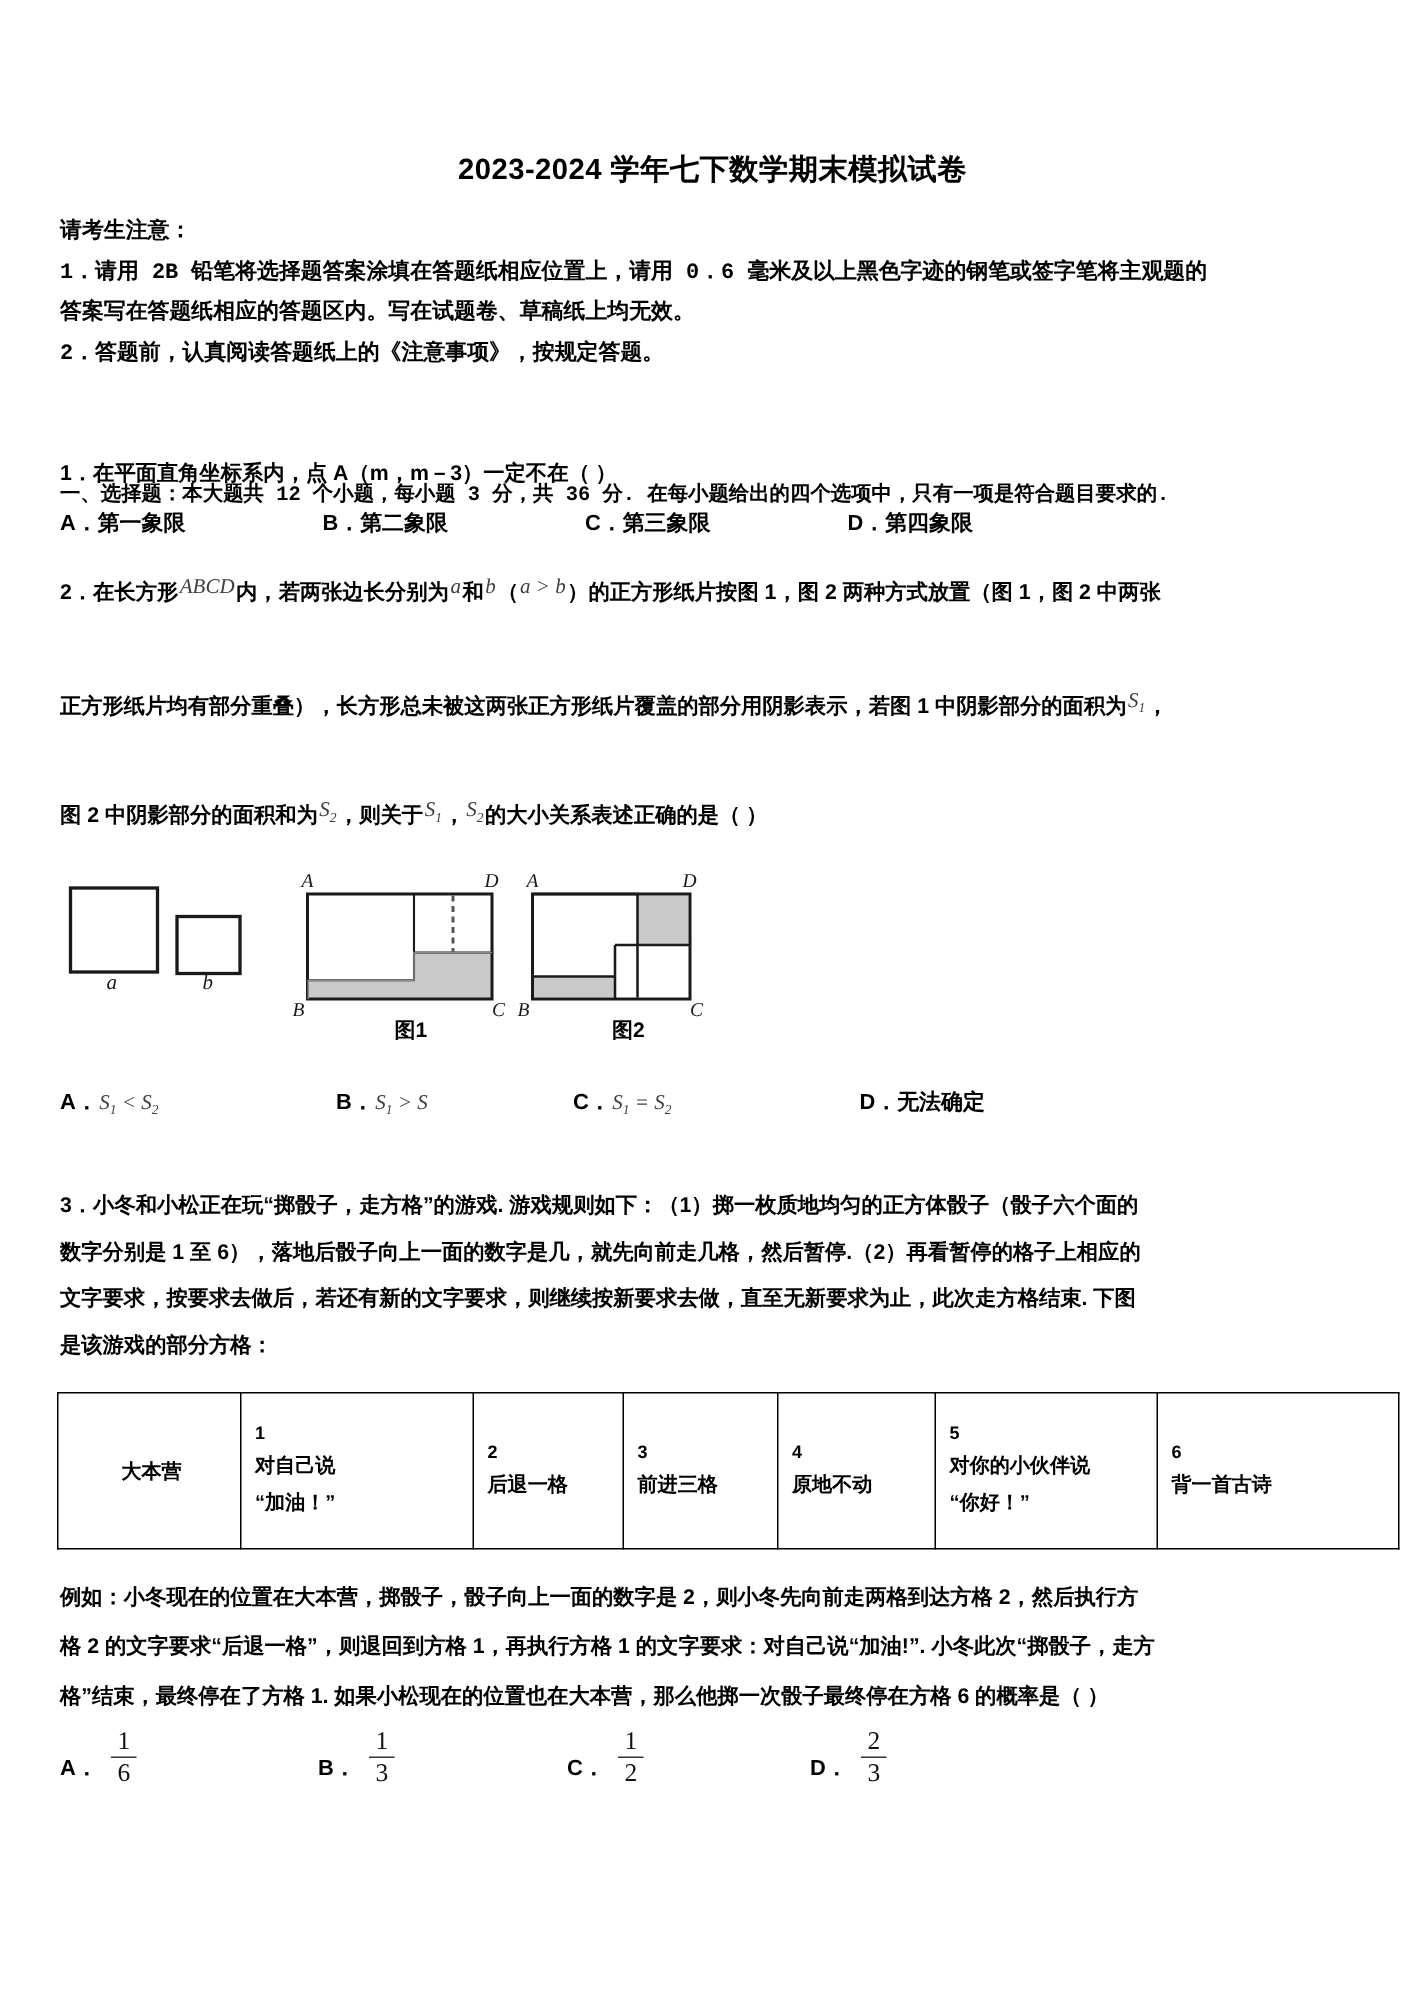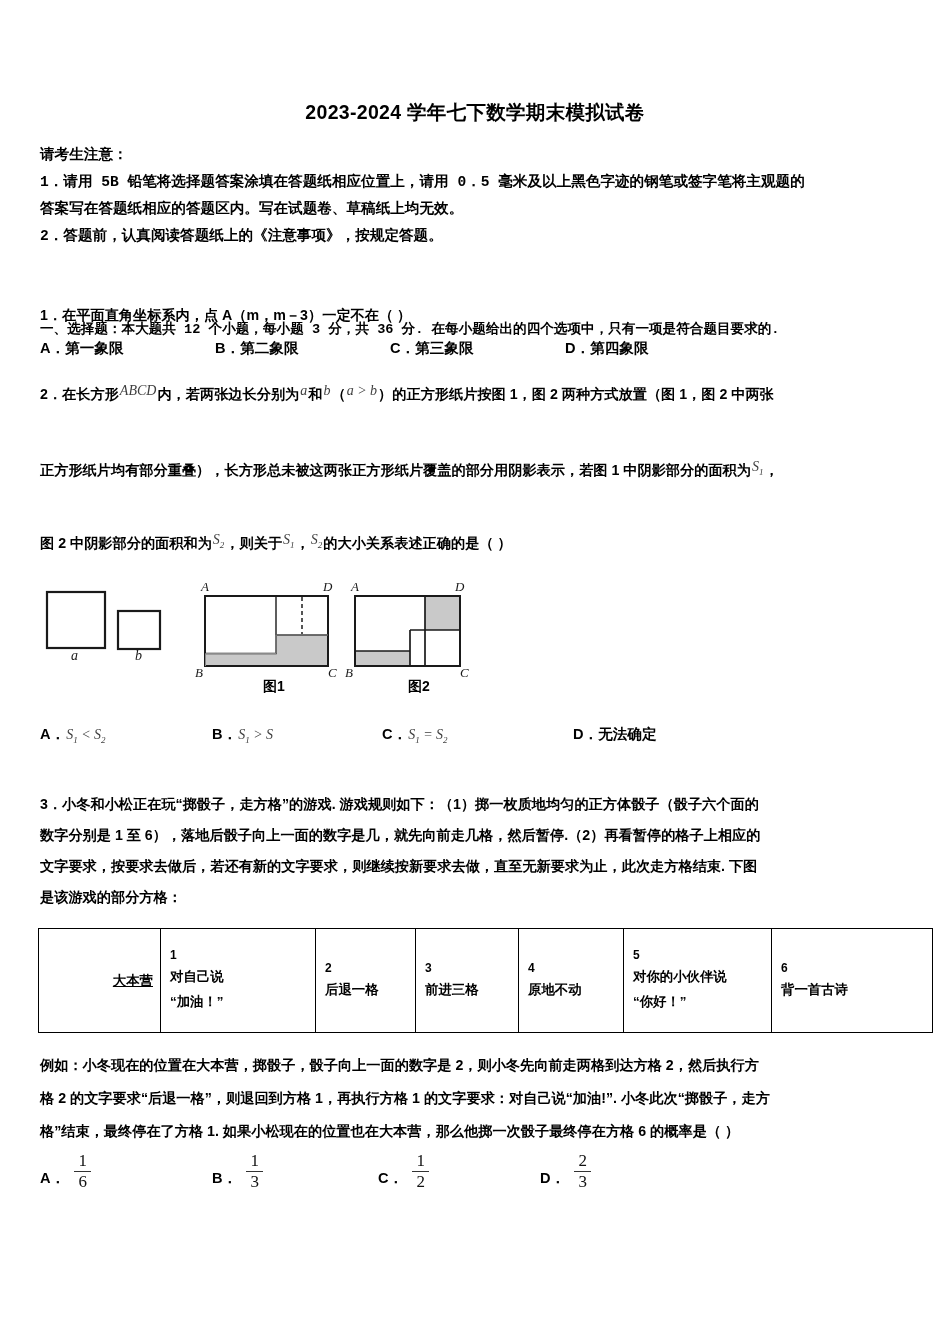--- a/index.html
+++ b/index.html
@@ -191,23 +191,22 @@
     line-height: 25px;
   }
   .board .cell-num {
     display: block;
     font-size: 12px;
     font-weight: bold;
     line-height: 18px;
   }
   .board .cell-txt { display: block; }
   .board .camp {
-    text-align: right;
+    text-align: center;
     padding-left: 10px;
-    text-decoration: underline;
   }
 
   
   .example {
     position: absolute;
     left: 40px; top: 1049px;
     width: 890px;
     font-family: "Liberation Sans", "DejaVu Sans", sans-serif;
     font-size: 14.2px;
     font-weight: bold;
@@ -256,21 +255,21 @@
 </style>
 </head>
 <body>
 
 <div class="page">
 
   <div class="doc-title">2023-2024 学年七下数学期末模拟试卷</div>
 
   <div class="notice">
     <span class="ln">请考生注意：</span>
-    <span class="ln">1．请用 5B 铅笔将选择题答案涂填在答题纸相应位置上，请用 0．5 毫米及以上黑色字迹的钢笔或签字笔将主观题的</span>
+    <span class="ln">1．请用 2B 铅笔将选择题答案涂填在答题纸相应位置上，请用 0．6 毫米及以上黑色字迹的钢笔或签字笔将主观题的</span>
     <span class="ln">答案写在答题纸相应的答题区内。写在试题卷、草稿纸上均无效。</span>
     <span class="ln">2．答题前，认真阅读答题纸上的《注意事项》，按规定答题。</span>
   </div>
 
   <div class="sec-head">一、选择题：本大题共 12 个小题，每小题 3 分，共 36 分. 在每小题给出的四个选项中，只有一项是符合题目要求的.</div>
 
   <div class="q1-stem">1．在平面直角坐标系内，点 A（m，m－3）一定不在（      ）</div>
   <div class="q1-opts">
     <span class="opt"><span>A．</span><span>第一象限</span></span><span class="opt"><span>B．</span><span>第二象限</span></span><span class="opt"><span>C．</span><span>第三象限</span></span><span class="opt"><span>D．</span><span>第四象限</span></span>
   </div>
@@ -326,21 +325,21 @@
     <span class="fig-lbl" style="left:31px; top:70px;">a</span>
     <span class="fig-lbl" style="left:95px; top:70px;">b</span>
 
     
     <span class="fig-cap" style="left:203px; top:100px;">图1</span>
     <span class="fig-cap" style="left:348px; top:100px;">图2</span>
   </div>
 
   <div class="q2-opts">
     <span class="opt" style="left:0px;"><span>A．</span><span class="mvar base">S<sub>1</sub> &lt; S<sub>2</sub></span></span>
-    <span class="opt" style="left:172px;text-align:center;"><span>B．</span><span class="mvar base">S<sub>1</sub> &gt; S</span></span>
+    <span class="opt" style="left:184px;text-align:center;"><span>B．</span><span class="mvar base">S<sub>1</sub> &gt; S</span></span>
     <span class="opt" style="left:342px;"><span>C．</span><span class="mvar base">S<sub>1</sub> = S<sub>2</sub></span></span>
     <span class="opt" style="left:533px;"><span>D．</span><span>无法确定</span></span>
   </div>
 
   <div class="q3-text">
     <span class="ln">3．小冬和小松正在玩“掷骰子，走方格”的游戏. 游戏规则如下：（1）掷一枚质地均匀的正方体骰子（骰子六个面的</span>
     <span class="ln">数字分别是 1 至 6），落地后骰子向上一面的数字是几，就先向前走几格，然后暂停.（2）再看暂停的格子上相应的</span>
     <span class="ln">文字要求，按要求去做后，若还有新的文字要求，则继续按新要求去做，直至无新要求为止，此次走方格结束. 下图</span>
     <span class="ln">是该游戏的部分方格：</span>
   </div>

